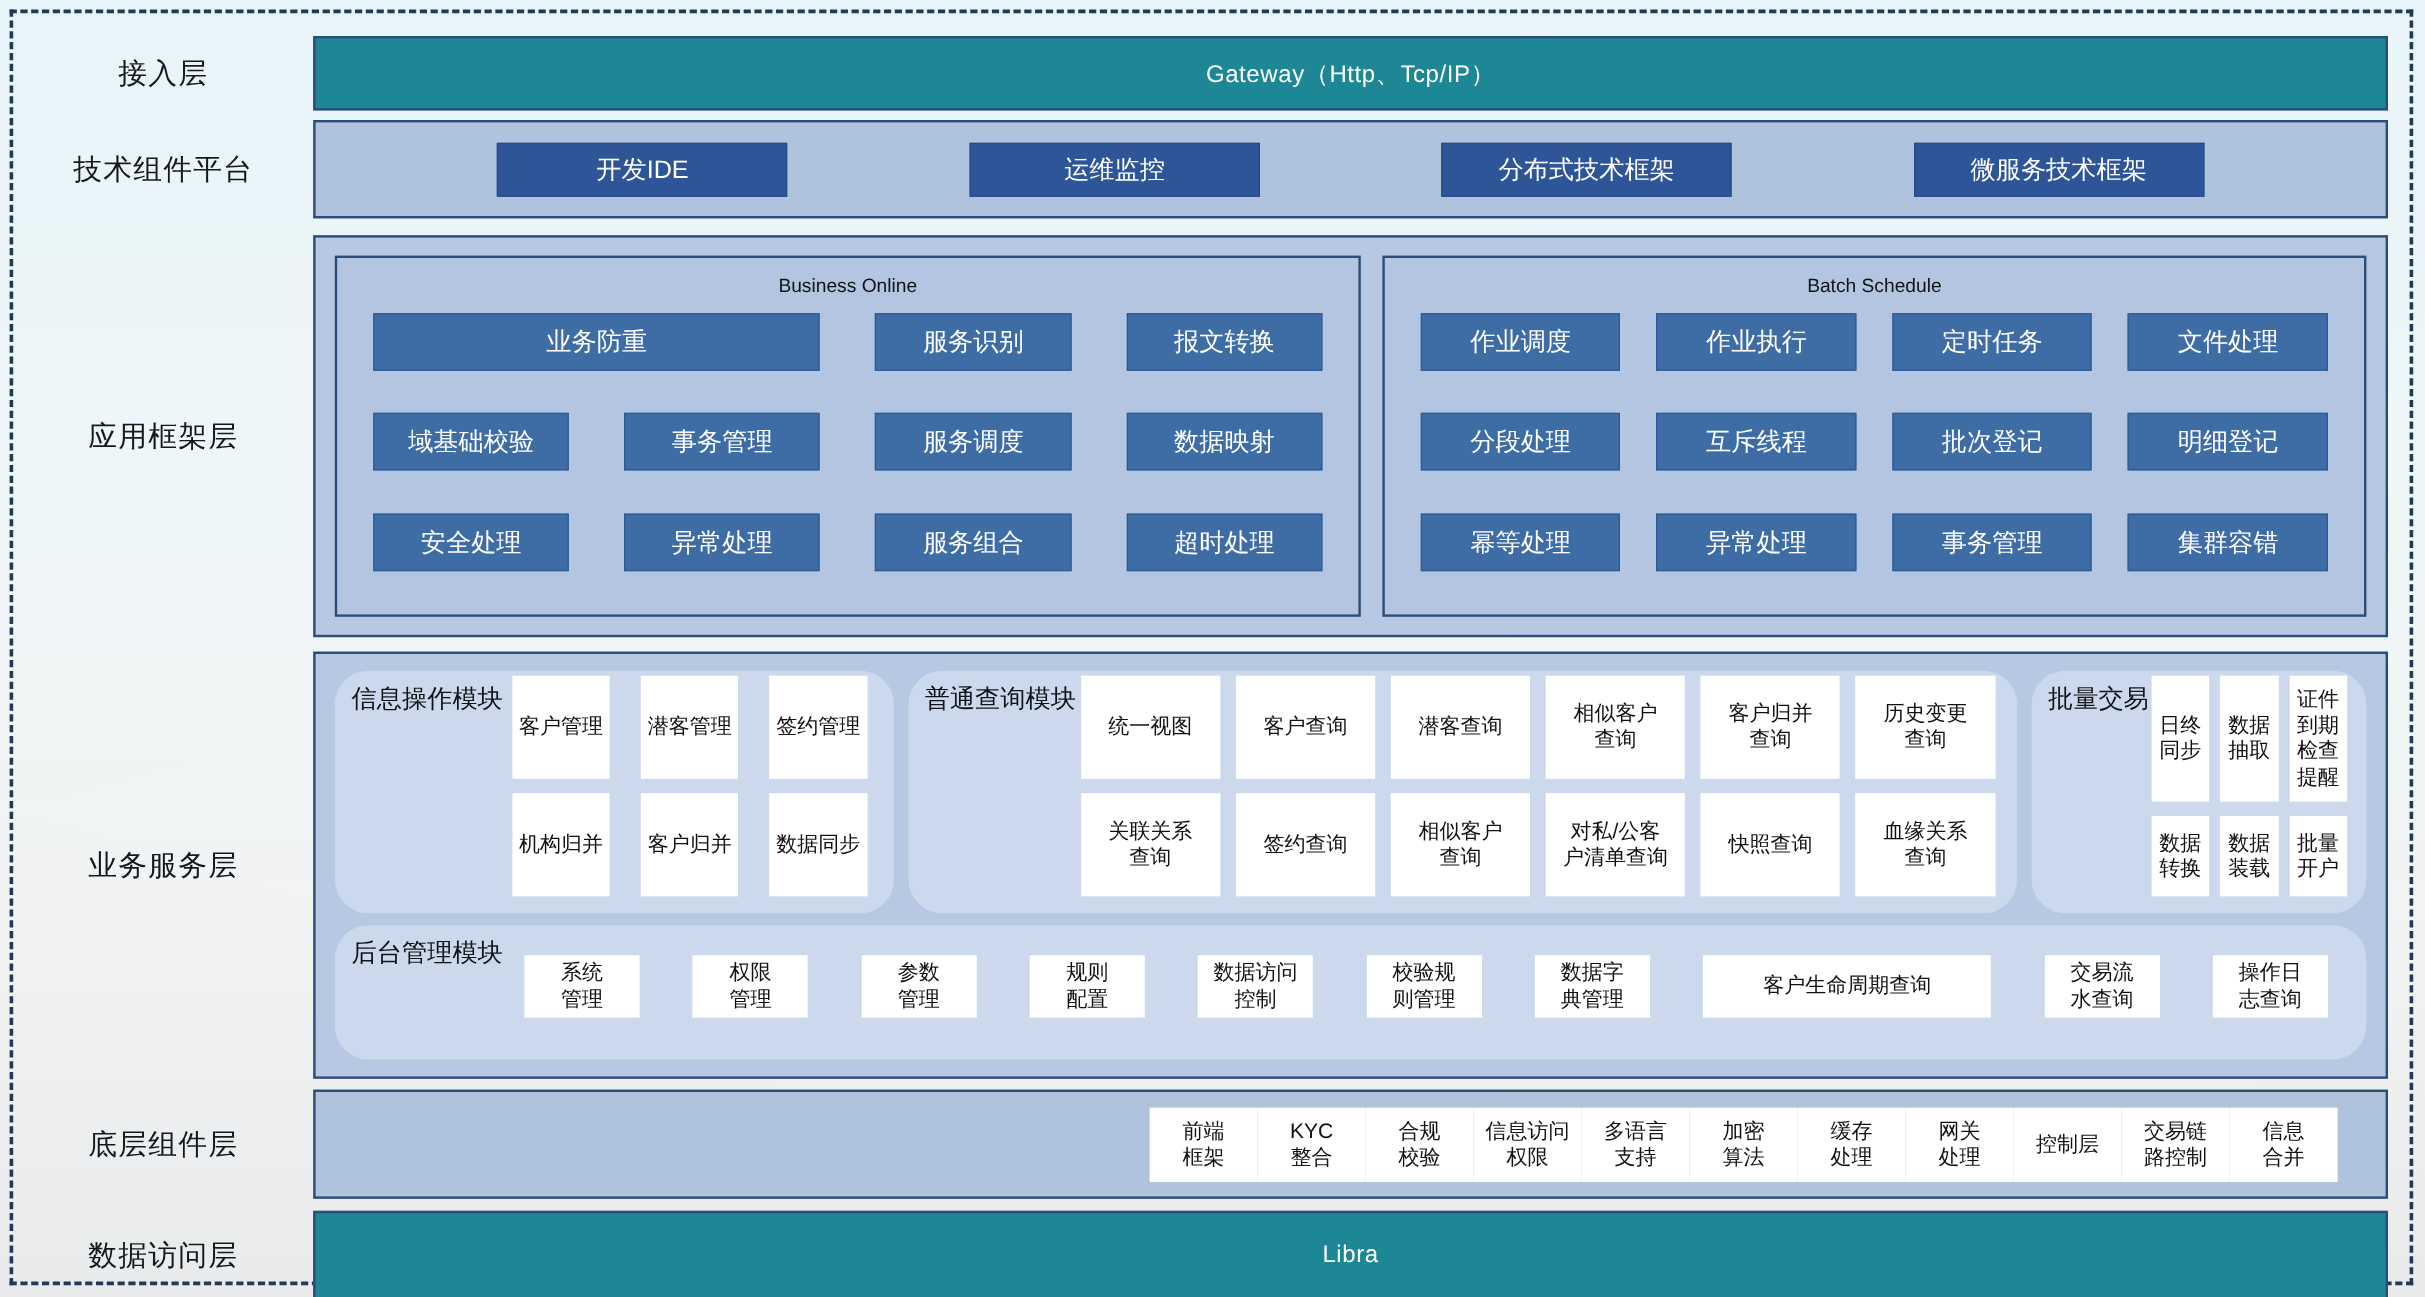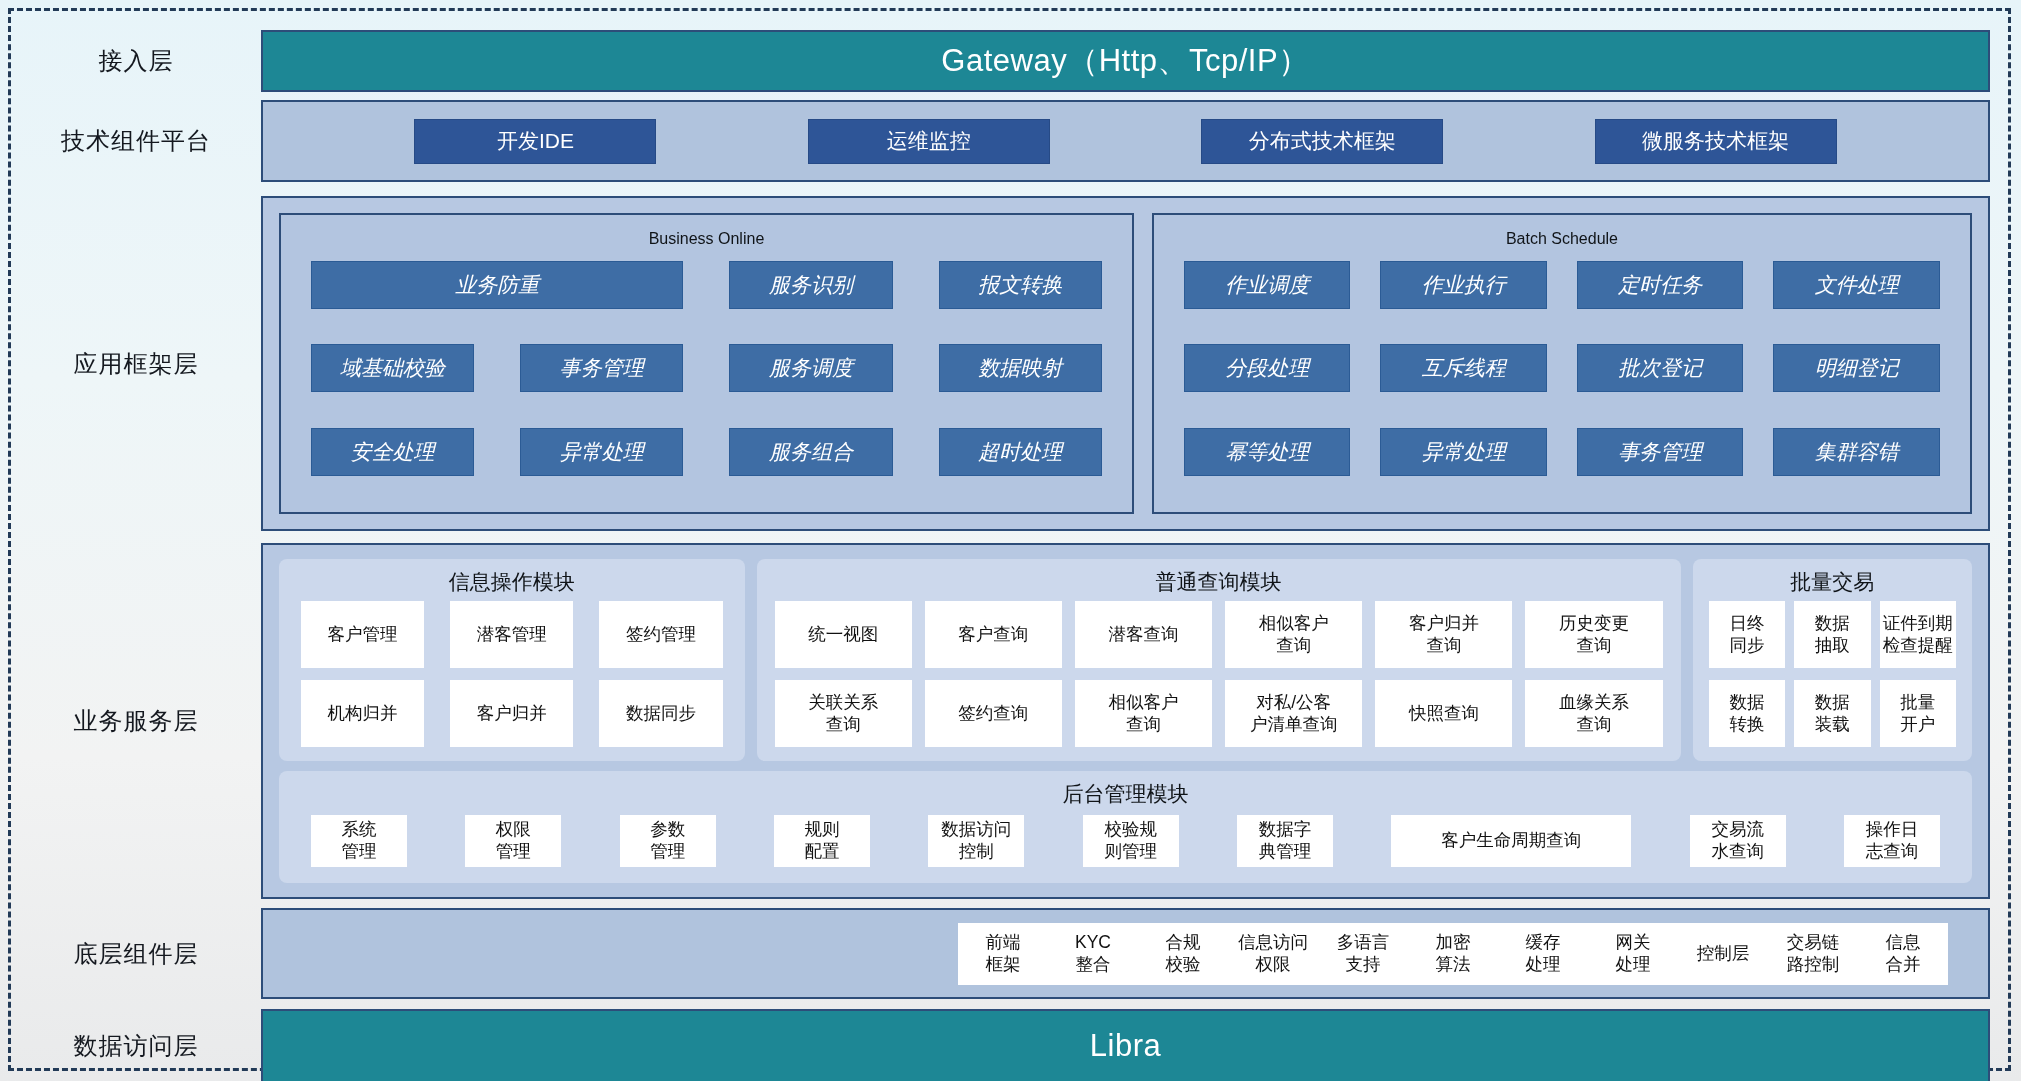--- a/index.html
+++ b/index.html
@@ -16,21 +16,21 @@
   .row{display:grid;grid-template-columns:250px 1fr;align-items:stretch;margin-right:18px;}
   .row-label{
     display:flex;align-items:center;justify-content:center;
     font-size:24px;color:#14181f;letter-spacing:1px;white-space:nowrap;text-align:center;
   }
   
   .row-access{margin-top:19px;height:62px;}
   .teal-bar{
     background:#1d8795;border:2px solid #2d4d79;
     display:flex;align-items:center;justify-content:center;
-    color:#fff;font-size:31px;letter-spacing:.5px;
+    color:#fff;font-size:20px;letter-spacing:.5px;
   }
   
   .row-tech{margin-top:8px;height:82px;}
   .tech-box{
     background:#b0c3dd;border:2px solid #2d4d79;
     display:flex;align-items:center;justify-content:space-evenly;
   }
   .rbtn{
     width:240px;height:43px;background:#2e5597;border:1px solid #264a86;
     color:#fff;font-size:21px;display:flex;align-items:center;justify-content:center;
@@ -46,38 +46,38 @@
     border:2px solid #2d4d79;background:#b3c5e0;flex:1;
     display:flex;flex-direction:column;box-sizing:border-box;padding:4px 20px 14px;
   }
   .app-panel.bo{flex:0 0 50.5%;}
   .panel-title{
     text-align:center;font-size:16px;color:#101418;height:40px;
     display:flex;align-items:center;justify-content:center;
   }
   .panel-grid{
     flex:1;display:grid;grid-template-columns:repeat(4,1fr);
-    column-gap:46px;row-gap:13px;padding:2px 10px 0;font-style:italic;
+    column-gap:46px;row-gap:13px;padding:2px 10px 0;
   }
   .bs .panel-grid{column-gap:30px;}
   .sbtn{
     background:#3e6da5;border:1.5px solid #2b5b95;color:#fff;font-size:21px;
     display:flex;align-items:center;justify-content:center;height:46px;
     white-space:nowrap;
   }
   .sbtn.span2{grid-column:span 2;}
   
   .row-biz{margin-top:12px;height:356px;}
   .biz-box{
     background:#b7c8e2;border:2.5px solid #2d4d79;
     display:flex;flex-direction:column;padding:14px 16px;box-sizing:border-box;gap:10px;
   }
   .biz-top{display:flex;gap:12px;flex:1;}
   .module{
-    background:#ccd8ec;border-radius:8px;display:flex;flex-direction:column;
+    background:#ccd8ec;border-radius:28px;display:flex;flex-direction:row;
     padding:4px 14px 14px;box-sizing:border-box;
   }
   .module-title{
     text-align:center;font-size:21px;color:#101418;height:38px;
     display:flex;align-items:center;justify-content:center;
   }
   .m-info{flex:0 0 27.5%;}
   .m-query{flex:1;}
   .m-batch{flex:0 0 16.5%;}
   .module-grid{flex:1;display:grid;row-gap:12px;padding:0 8px;}

